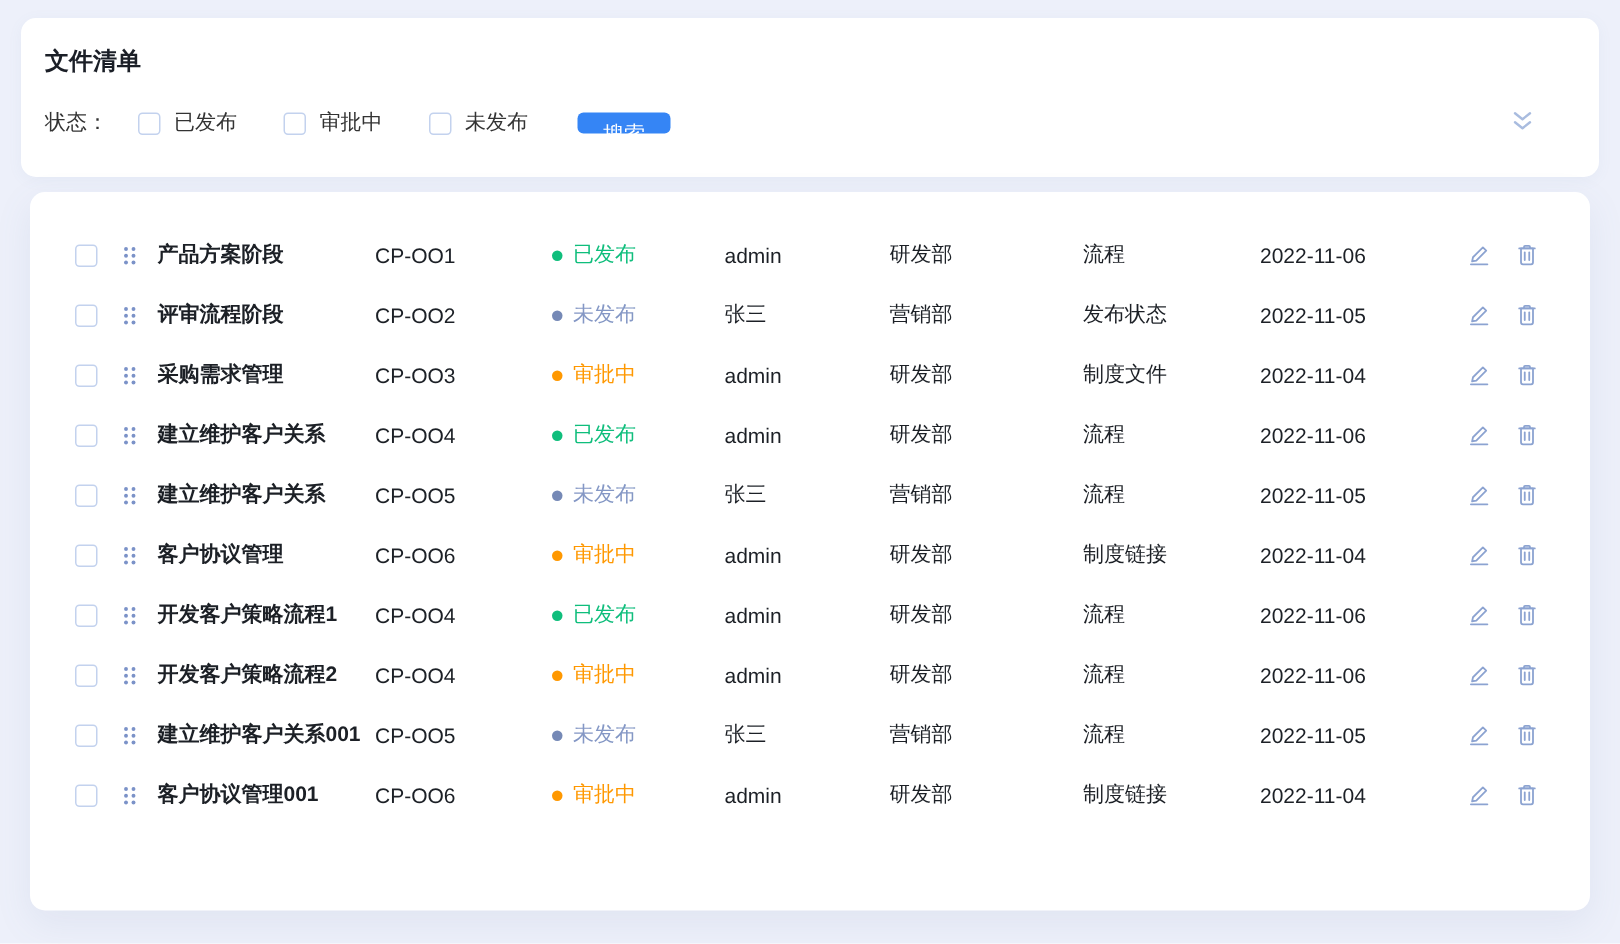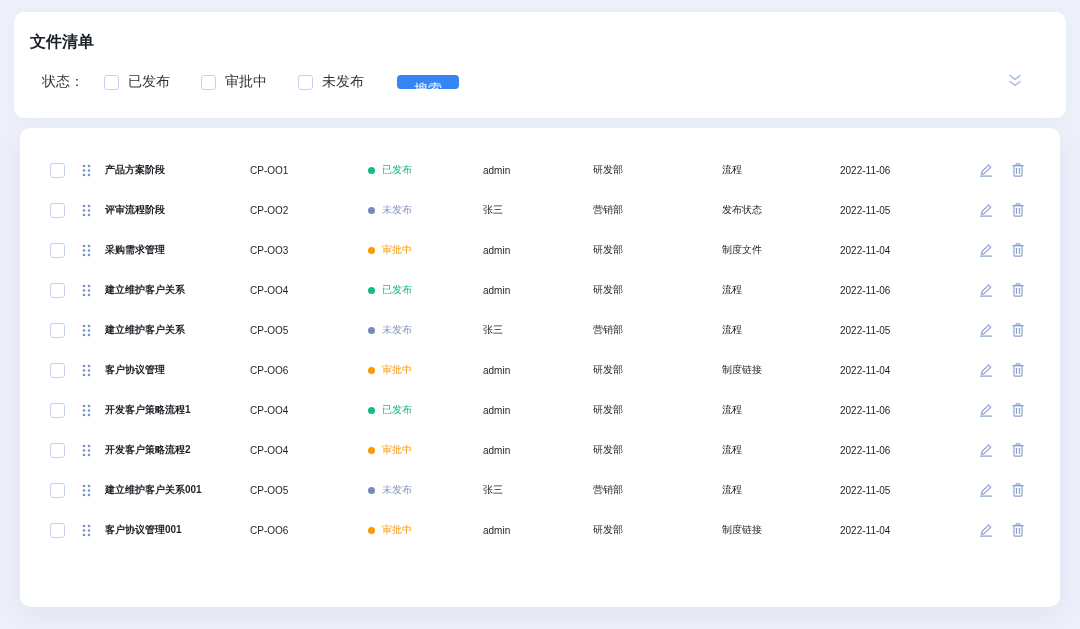--- a/index.html
+++ b/index.html
@@ -12,21 +12,21 @@
   }
 
   
   .filter-card {
     position:absolute; left:14px; top:12px; width:1052px; height:106px;
     background:#ffffff; border-radius:10px;
     box-shadow:0 2px 10px rgba(110,130,175,.06);
     padding:20px 13px 0 16px;
   }
   .page-title { font-size:16px; font-weight:bold; color:#1B1F27; line-height:20px; }
-  .filter-row { margin-top:16px; display:flex; align-items:center; font-size:14px; color:#333; position:relative; height:28px;margin-left:12px; }
+  .filter-row { margin-top:16px; display:flex; align-items:center; font-size:14px; color:#333; position:relative; height:28px; }
   .filter-label { margin-right:20px; }
   .cb {
     display:inline-block; width:15px; height:15px; background:#fff;
     border:1px solid #C3D2EE; border-radius:3px; flex:0 0 15px;
   }
   .cb-group { display:flex; align-items:center; margin-right:31px; cursor:pointer; }
   .cb-group .cb { margin-right:9px; }
   .search-btn {
     margin-left:2px; width:62px; height:14px; border:none; border-radius:4px;
     background:#3585F5; color:#ffffff; font-size:14px; cursor:pointer;
@@ -43,21 +43,21 @@
   }
   .thead, .trow {
     display:grid;
     grid-template-columns:42px 23px 145px 118px 115px 110px 129px 118px 138px 1fr;
     align-items:center;
   }
   .thead {
     height:36px; background:#EEF1F7; border-radius:4px;
     color:#5D7095; font-size:14px;
   }
-  .trow { height:40px; color:#1C2026; font-size:10px; }
+  .trow { height:40px; color:#1C2026; font-size:14px; }
   .cell-check { padding-left:10px; display:flex; align-items:center; }
   .cell-drag { display:flex; align-items:center; }
   .cell-name { font-weight:600; white-space:nowrap; overflow:hidden; }
   .status-cell { display:flex; align-items:center; }
   .status-dot { width:7px; height:7px; border-radius:50%; margin-right:7px; flex:0 0 7px; }
   .actions-cell { display:flex; align-items:center; gap:16px; }
   .icon-btn { width:16px; height:16px; cursor:pointer; display:inline-flex; }
   svg { display:block; }
 </style>
 </head>

